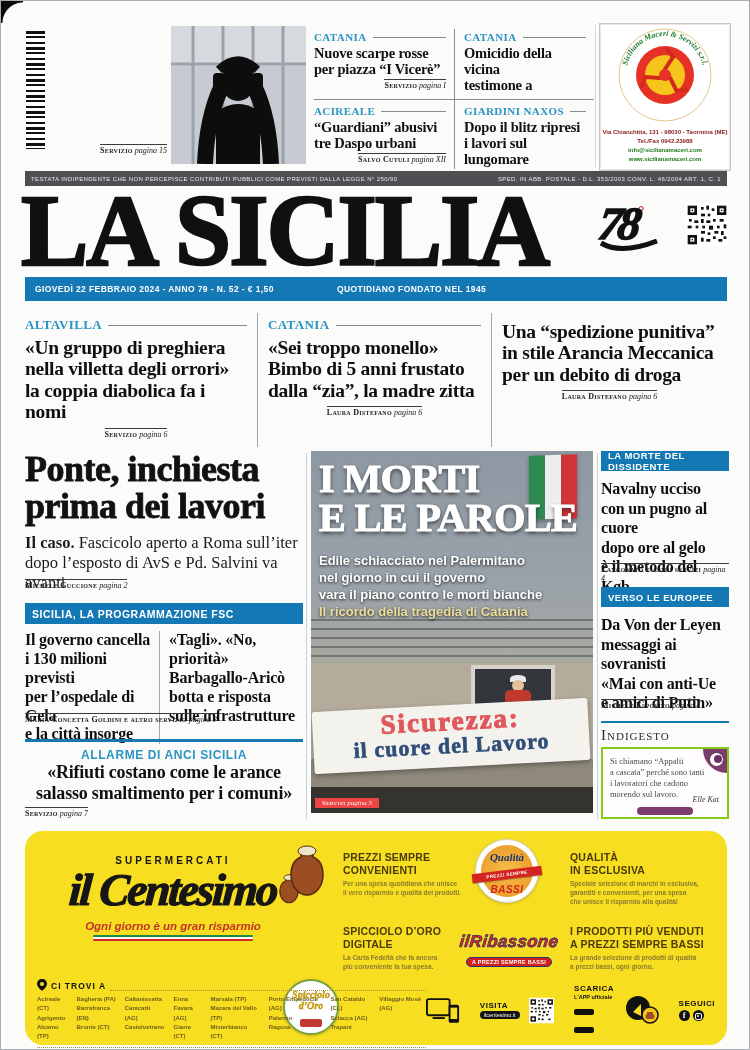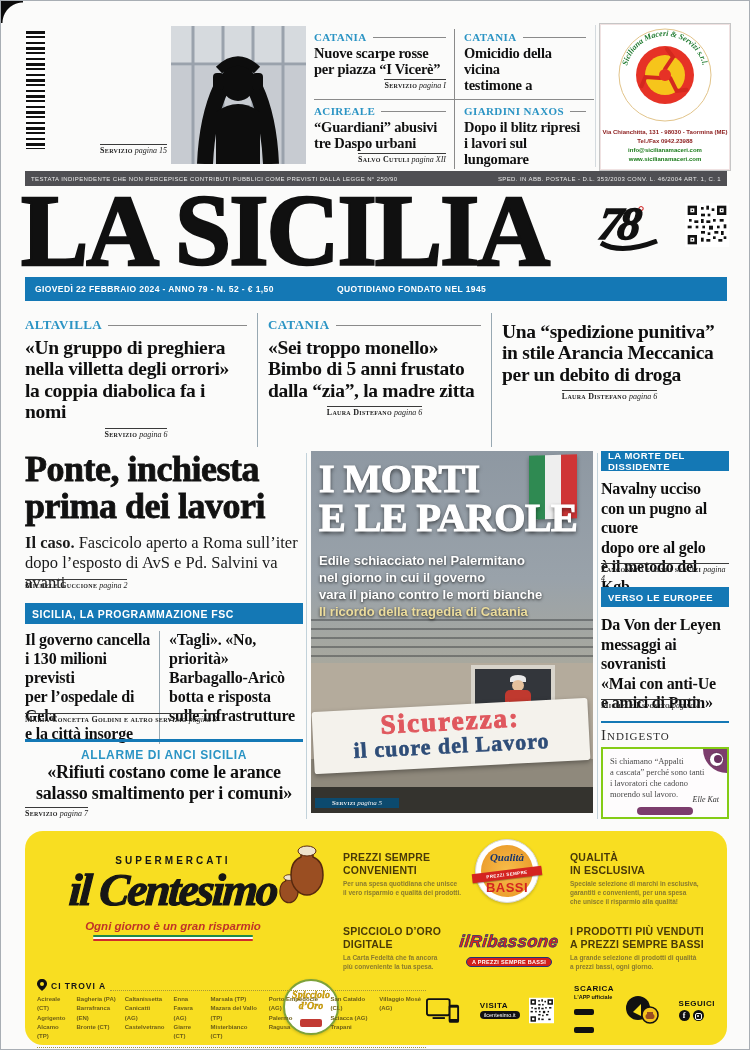--- a/index.html
+++ b/index.html
@@ -127,22 +127,22 @@
         -webkit-text-stroke:.6px #2e4d78;font-size:22px;line-height:1;letter-spacing:1px;}
   .lowwall{position:absolute;left:0;top:308px;width:282px;height:32px;background:#8f897c;}
   .darkstrip{position:absolute;left:0;top:336px;width:282px;height:26px;background:#34332e;}
   .ft-h{position:absolute;left:8px;top:8px;font-family:"Liberation Serif",serif;font-weight:700;
         -webkit-text-stroke:1.2px #fff;color:#fff;font-size:40px;line-height:.98;
         letter-spacing:-.5px;text-shadow:0 2px 4px rgba(0,0,0,.75);z-index:5;}
   .ft-sub{position:absolute;left:8px;top:102px;font-weight:700;font-size:13px;line-height:1.3;
           color:#fff;text-shadow:0 1px 3px rgba(0,0,0,.8);z-index:5;}
   .ft-sub2{position:absolute;left:8px;top:153px;font-weight:700;font-size:13px;color:#ecdc9c;
            text-shadow:0 1px 3px rgba(0,0,0,.8);z-index:5;}
-  .ft-cap{position:absolute;left:4px;bottom:5px;background:#0c4a6e;color:#f2f2f2;
-          padding:1px 17px;z-index:6;font-size:7px;}
+  .ft-cap{position:absolute;left:4px;bottom:5px;background:#ef4444;color:#f2f2f2;
+          padding:1px 7px;z-index:6;font-size:7px;}
   .ft-cap .ln{border:none;padding:0;}
 
   
   .colR{left:600px;top:450px;width:128px;height:376px;}
   .r-bar1{top:0;left:0;width:128px;height:20px;font-size:9.5px;}
   .r-t1{top:28px;left:0;width:128px;}
   .r-title{font-family:"Liberation Serif",serif;font-weight:700;font-size:16px;
            line-height:1.22;color:#0f0f0f;letter-spacing:-.2px;}
   .r-by1{top:112px;left:0;}
   .r-bar2{top:136px;left:0;width:128px;height:20px;font-size:9.5px;}
@@ -185,21 +185,21 @@
   .f4i{left:428px;top:102px;width:112px;text-align:center;} .f4t{left:545px;top:94px;width:155px;}
   .q-badge{position:relative;width:62px;height:62px;background:#fff;border-radius:50%;
            border:1px solid #d8d8d8;box-shadow:0 1px 3px rgba(0,0,0,.2);}
   .q-in{position:absolute;inset:5px;border-radius:50%;background:radial-gradient(#f7bd4a,#e89423);}
   .q-top{position:absolute;width:100%;top:12px;text-align:center;
          font:italic 700 11px/1 "Liberation Serif",serif;color:#18356e;}
   .q-rib{position:absolute;left:-4px;top:30px;width:70px;height:9px;background:#d42420;
          transform:rotate(-7deg);color:#fff;font-size:4.5px;font-weight:700;text-align:center;
          line-height:9px;letter-spacing:.4px;box-shadow:0 1px 1px rgba(0,0,0,.3);}
   .q-bot{position:absolute;width:100%;bottom:7px;text-align:center;font-weight:700;
-         font-size:13px;color:#d42420;letter-spacing:.5px;}
+         font-size:10px;color:#d42420;letter-spacing:.5px;font-style:italic;}
   .s-badge{position:relative;width:56px;height:56px;background:#fff;border-radius:50%;
            border:2px solid #7da23a;box-sizing:border-box;box-shadow:0 1px 3px rgba(0,0,0,.2);
            text-align:center;}
   .s-txt{font:italic 700 10px/1.05 "Liberation Serif",serif;color:#d9a800;
          -webkit-text-stroke:.3px #a87f00;padding-top:9px;}
   .s-chip{position:absolute;left:50%;bottom:6px;transform:translateX(-50%);
           width:22px;height:8px;background:#c23a33;border-radius:2px;}
   .rib-logo{font:italic 700 17px/1 "Liberation Sans",sans-serif;color:#e0231c;
             -webkit-text-stroke:.7px #20337a;letter-spacing:.3px;transform:skewX(-6deg);
             white-space:nowrap;}

